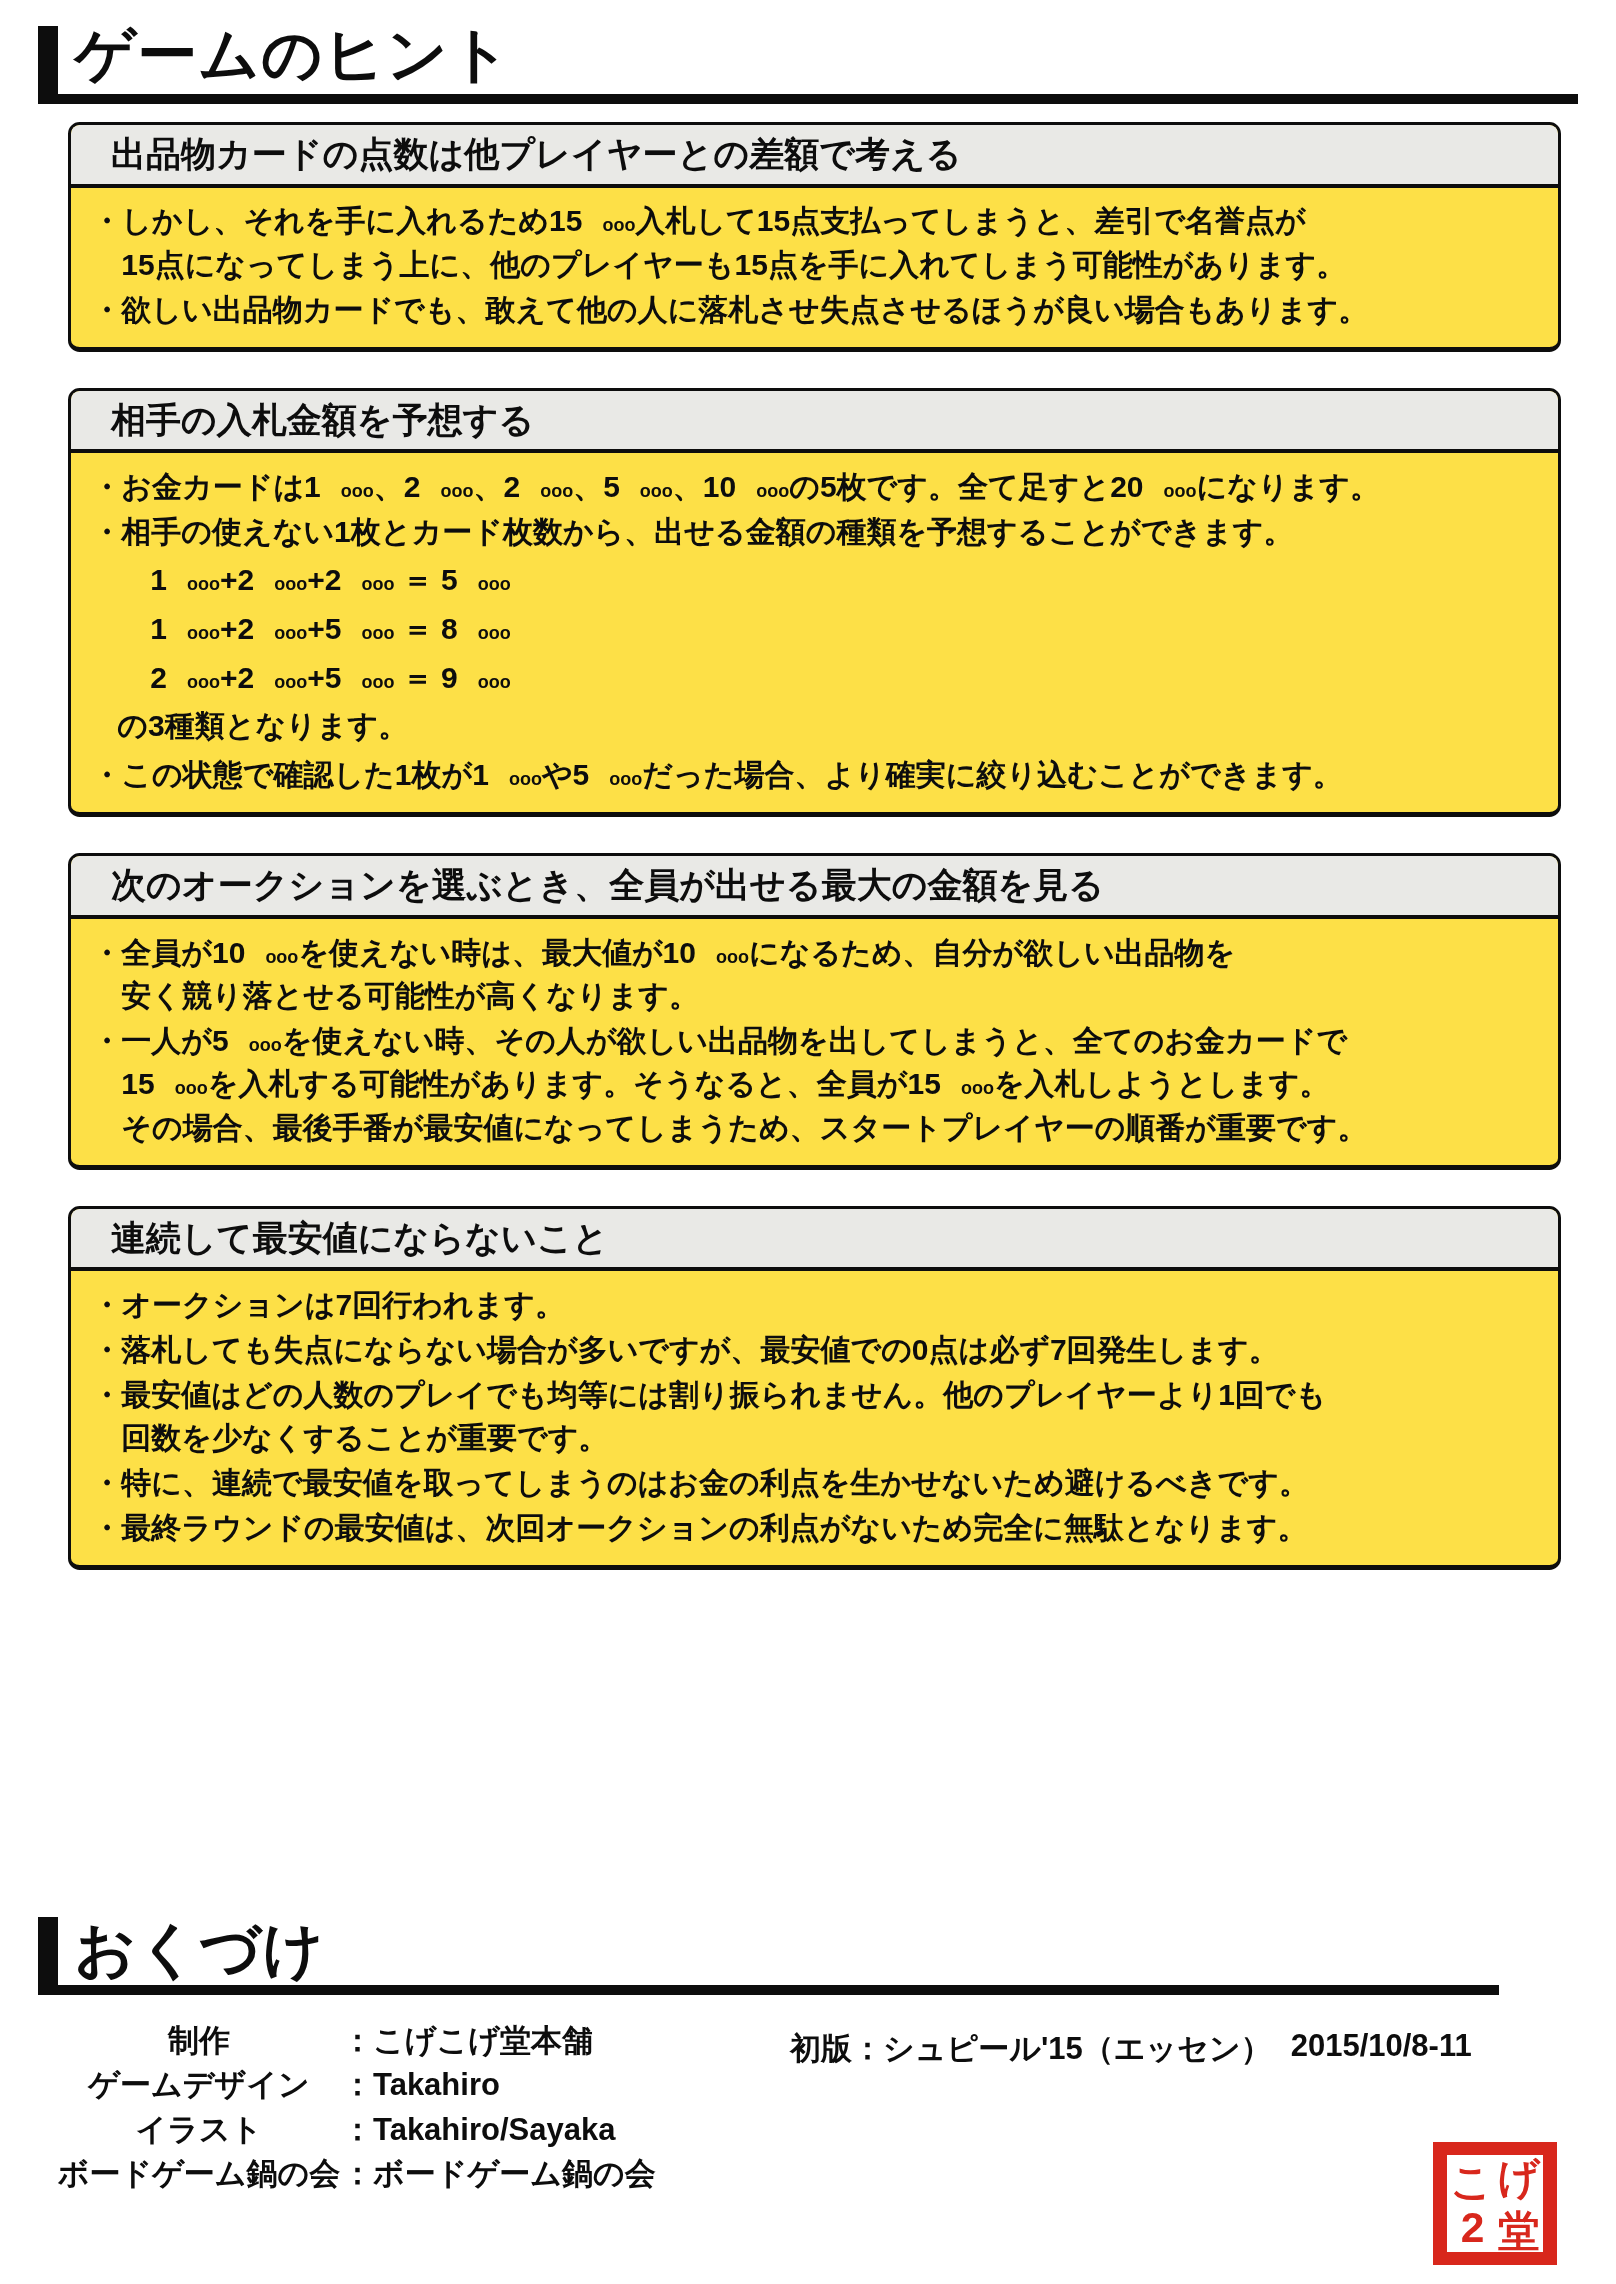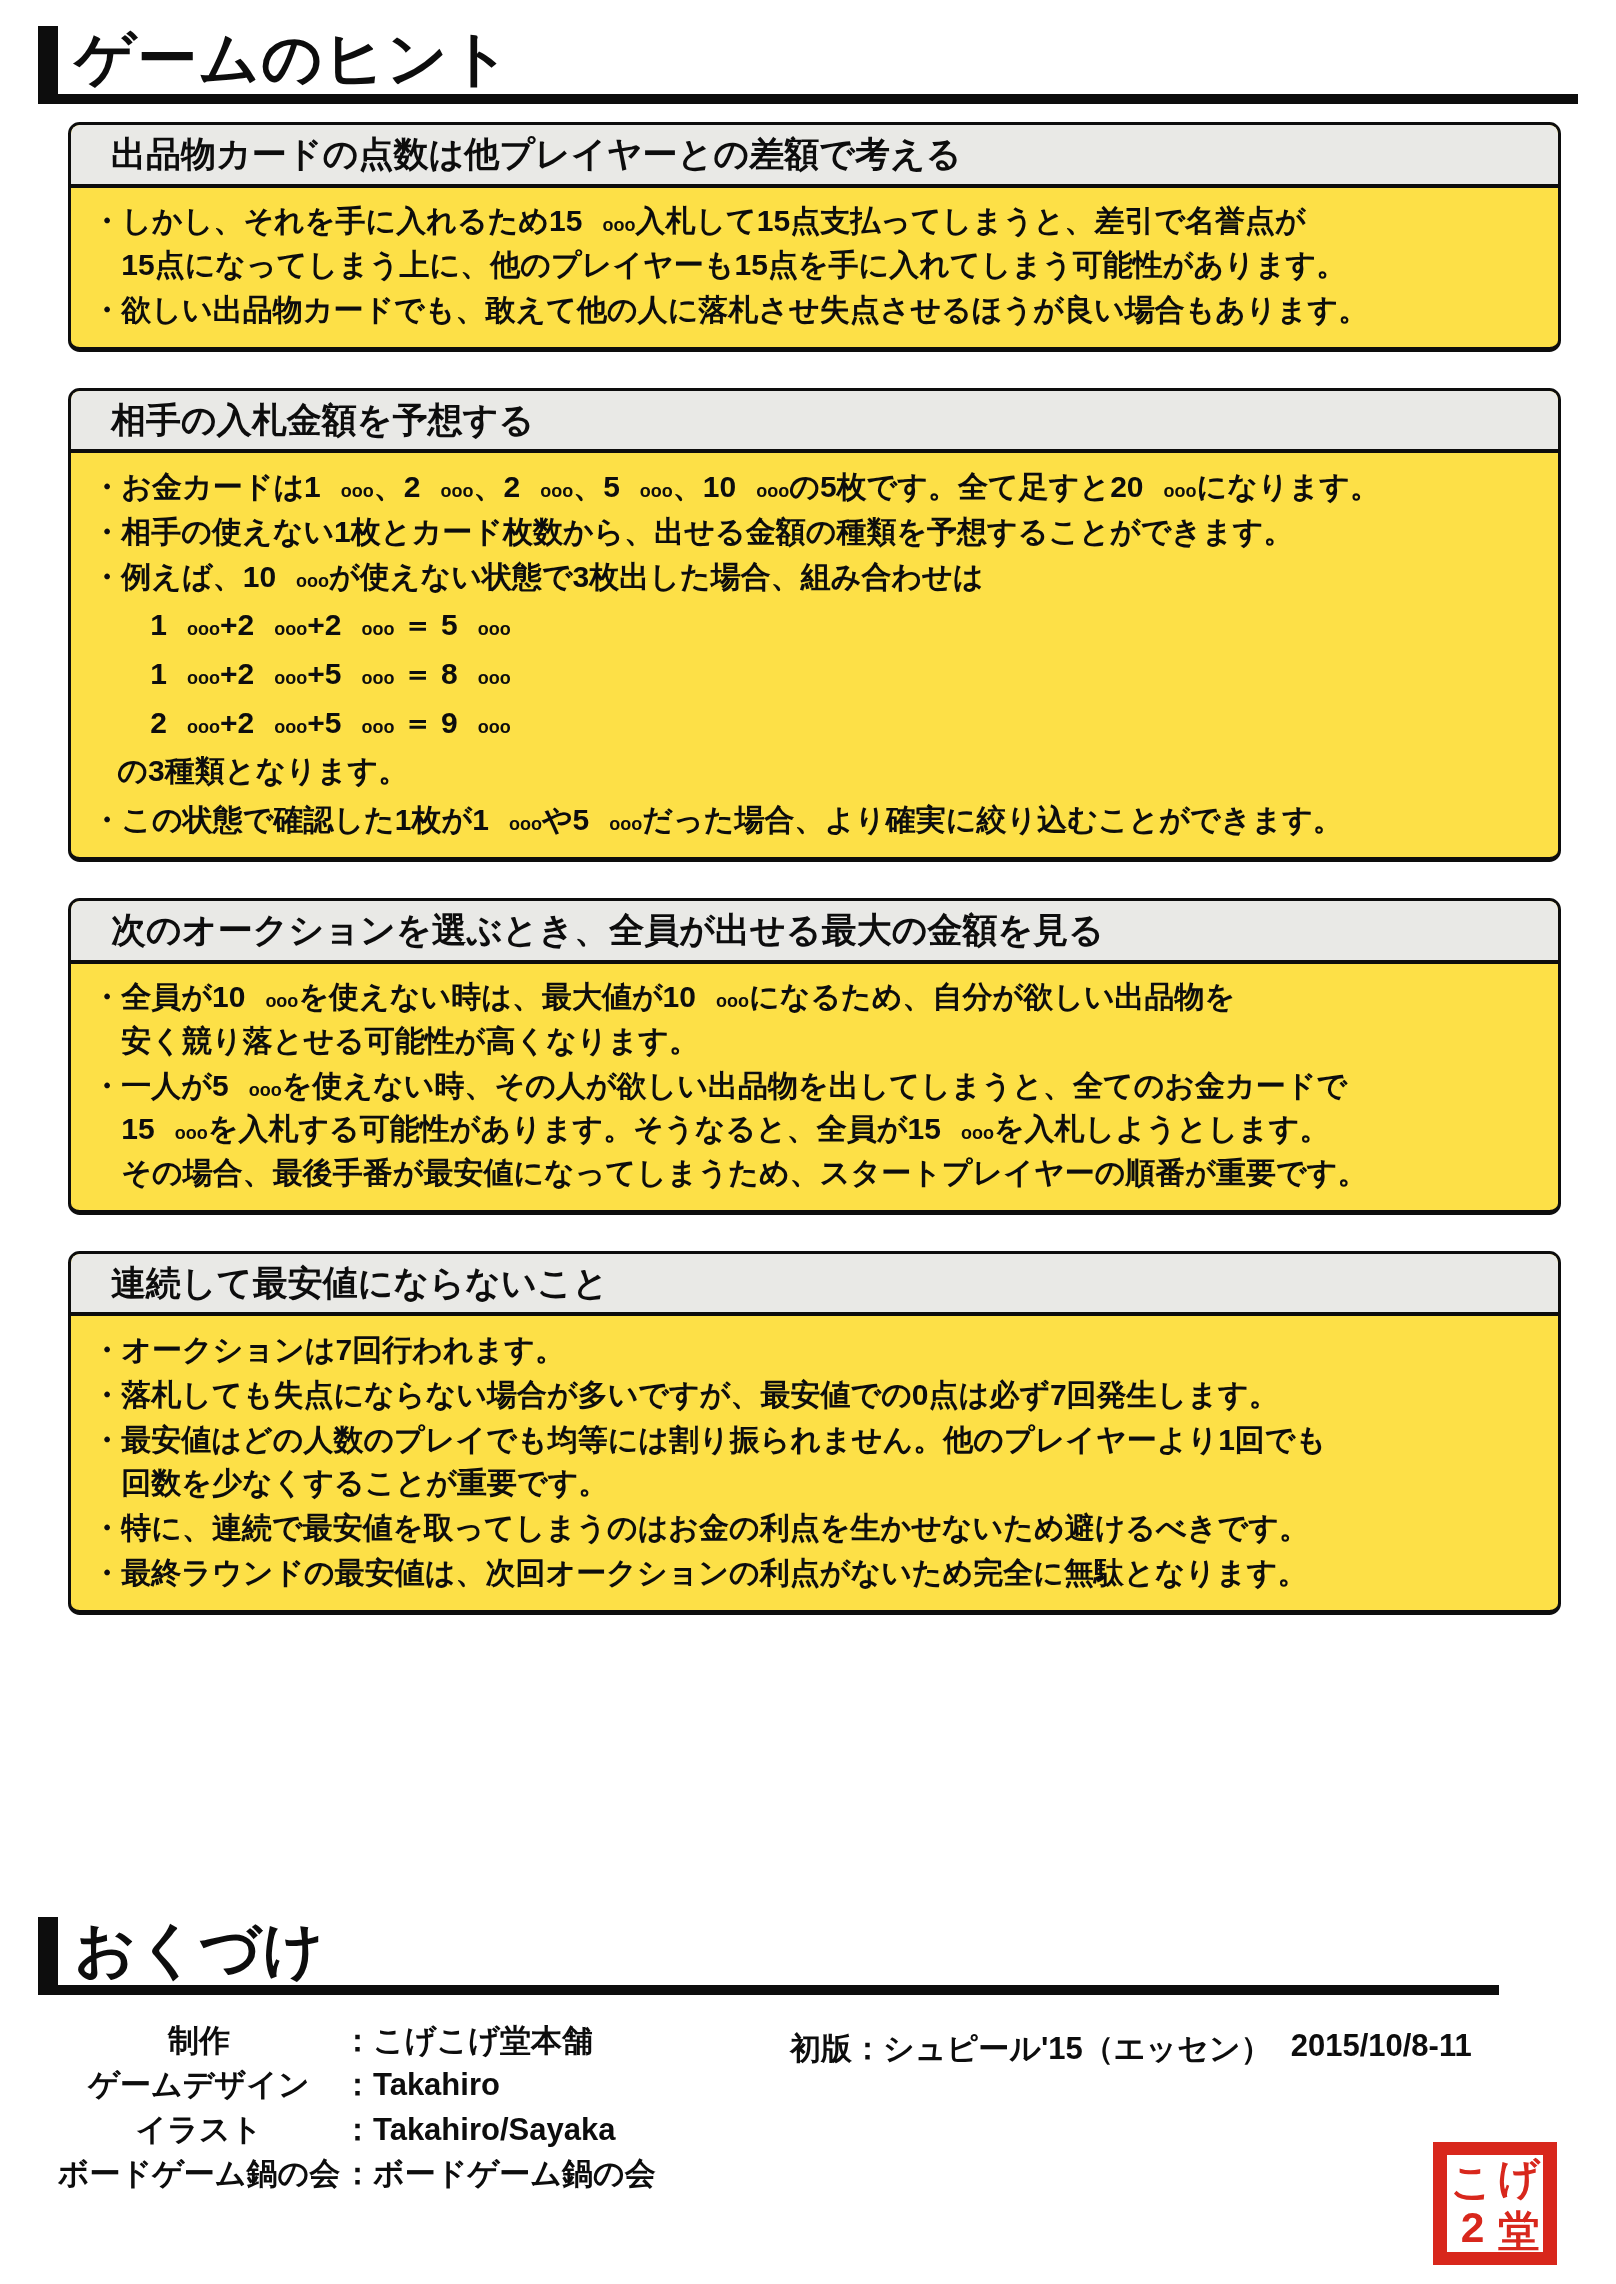--- a/index.html
+++ b/index.html
@@ -10,21 +10,21 @@
   }
   .page { position:relative; width:1616px; height:2284px; overflow:hidden; background:#fff; }
 
   
   .doc-title { display:flex; align-items:flex-end; border-bottom:10.4px solid #0d0d0d; }
   .doc-title .bar { width:19.5px; height:68px; background:#0d0d0d; flex:none; }
   .doc-title .label {
     font-size:60px; font-weight:bold; line-height:1.0;
     padding:0 0 5.2px 17px; letter-spacing:1.3px; white-space:nowrap;
   }
-  #title-top { margin:26px 38px 16px 38px; }
+  #title-top { margin:26px 38px 16px 38px;font-family:Liberation Mono, monospace; }
 
   
   .sections { margin:18px 55px 0 68px; }
   .section {
     border:3.3px solid #0d0d0d; border-bottom-width:5.9px;
     border-radius:11.7px; overflow:hidden; background:#fde047;
     margin-bottom:36px;
   }
   .section-header {
     background:#e9e9e6; border-bottom:4.6px solid #0d0d0d;
@@ -76,21 +76,20 @@
         </div>
   </section>
 
   <section class="section">
     <div class="section-header">
       <span>相手の入札金額を予想する</span>
     </div>
     <div class="section-body">
           <div class="bullet">お金カードは1<span class="osub">ooo</span>、2<span class="osub">ooo</span>、2<span class="osub">ooo</span>、5<span class="osub">ooo</span>、10<span class="osub">ooo</span>の5枚です。全て足すと20<span class="osub">ooo</span>になります。</div>
           <div class="bullet">相手の使えない1枚とカード枚数から、出せる金額の種類を予想することができます。</div>
-          <div class="bullet">例えば、10<span class="osub">ooo</span>が使えない状態で3枚出した場合、組み合わせは</div>
           <div class="equation">1<span class="osub">ooo</span>+2<span class="osub">ooo</span>+2<span class="osub">ooo</span> ＝ 5<span class="osub">ooo</span></div>
           <div class="equation">1<span class="osub">ooo</span>+2<span class="osub">ooo</span>+5<span class="osub">ooo</span> ＝ 8<span class="osub">ooo</span></div>
           <div class="equation">2<span class="osub">ooo</span>+2<span class="osub">ooo</span>+5<span class="osub">ooo</span> ＝ 9<span class="osub">ooo</span></div>
           <div class="note">の3種類となります。</div>
           <div class="bullet">この状態で確認した1枚が1<span class="osub">ooo</span>や5<span class="osub">ooo</span>だった場合、より確実に絞り込むことができます。</div>
         </div>
   </section>
 
   <section class="section">
     <div class="section-header">

